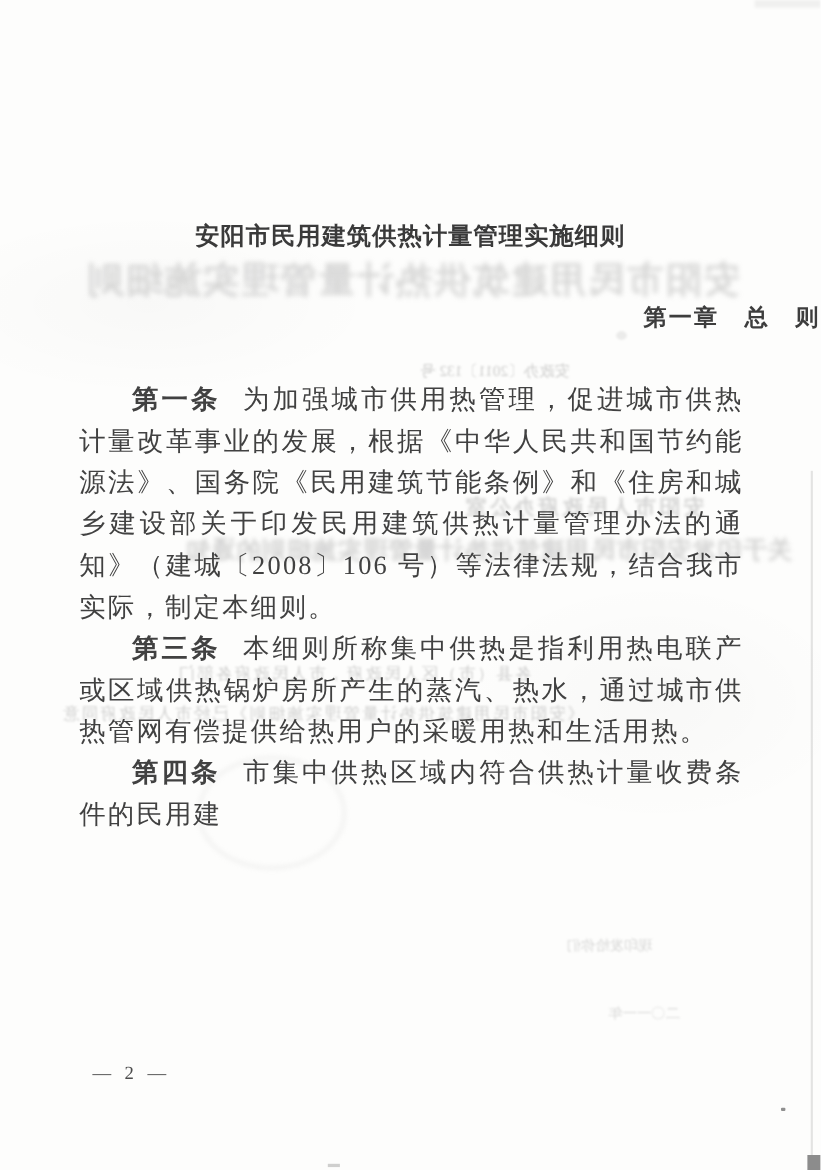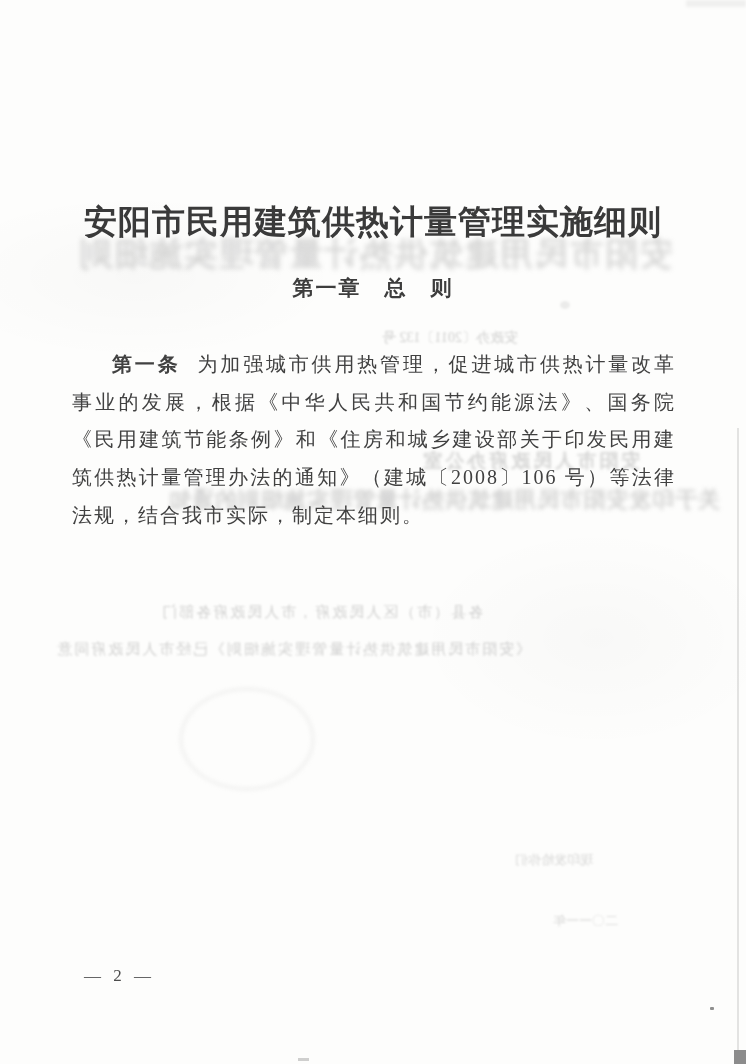--- a/index.html
+++ b/index.html
@@ -47,32 +47,32 @@
     width: 130px; height: 98px;
     border: 2px solid rgba(185,185,185,0.28);
     border-radius: 50%;
     filter: blur(2.2px);
     pointer-events: none;
   }
   
   .doc-title {
     position: absolute; top: 200px; left: 0; width: 100%;
     margin: 0; text-align: center;
-    font-size: 33px; font-weight: bold; letter-spacing: 1px;
+    font-size: 22px; font-weight: bold; letter-spacing: 1px;
     color: #3a3a3a;
   }
   .chapter {
     position: absolute; top: 274px; left: 0; width: 100%;
-    margin: 0; text-align: center;
+    margin: 0; text-align: right;
     font-size: 21px; font-weight: bold; letter-spacing: 2px;
     color: #3d3d3d;
   }
   .body-text {
     position: absolute; top: 346px; left: 72px; width: 604px;
-    font-size: 20px; line-height: 37.7px; letter-spacing: 2px;
+    font-size: 24px; line-height: 37.7px; letter-spacing: 2px;
     color: #414141;
     text-align: justify;
   }
   .body-text p { margin: 0; text-indent: 2em; }
   .term { font-weight: bold; margin-right: 0.85em; }
   .term:empty { display: none; }
   .page-number {
     position: absolute; top: 966px; left: 84px;
     font-size: 17px; letter-spacing: 4px; color: #4c4c4c;
   }
@@ -114,20 +114,22 @@
     <div class="ghost g-small-b">二〇一一年</div>
     <div class="g-seal"></div>
   </div>
 
   <h1 class="doc-title">安阳市民用建筑供热计量管理实施细则</h1>
 
   <h2 class="chapter">第一章　总　则</h2>
 
   <div class="body-text">
     <p><span class="term">第一条</span><span>为加强城市供用热管理，促进城市供热计量改革事业的发展，根据《中华人民共和国节约能源法》、国务院《民用建筑节能条例》和《住房和城乡建设部关于印发民用建筑供热计量管理办法的通知》（建城〔2008〕106 号）等法律法规，结合我市实际，制定本细则。</span></p>
+    <p><span class="term">第三条</span><span>本细则所称集中供热是指利用热电联产或区域供热锅炉房所产生的蒸汽、热水，通过城市供热管网有偿提供给热用户的采暖用热和生活用热。</span></p>
+    <p><span class="term">第四条</span><span>市集中供热区域内符合供热计量收费条件的民用建</span></p>
   </div>
 
   <div class="page-number">— 2 —</div>
 
   <div class="edge-line"></div>
   <div class="corner-mark"></div>
   <div class="bottom-mark"></div>
   <div class="speck-1"></div>
   <div class="speck-2"></div>
   <div class="top-right-shade"></div>

